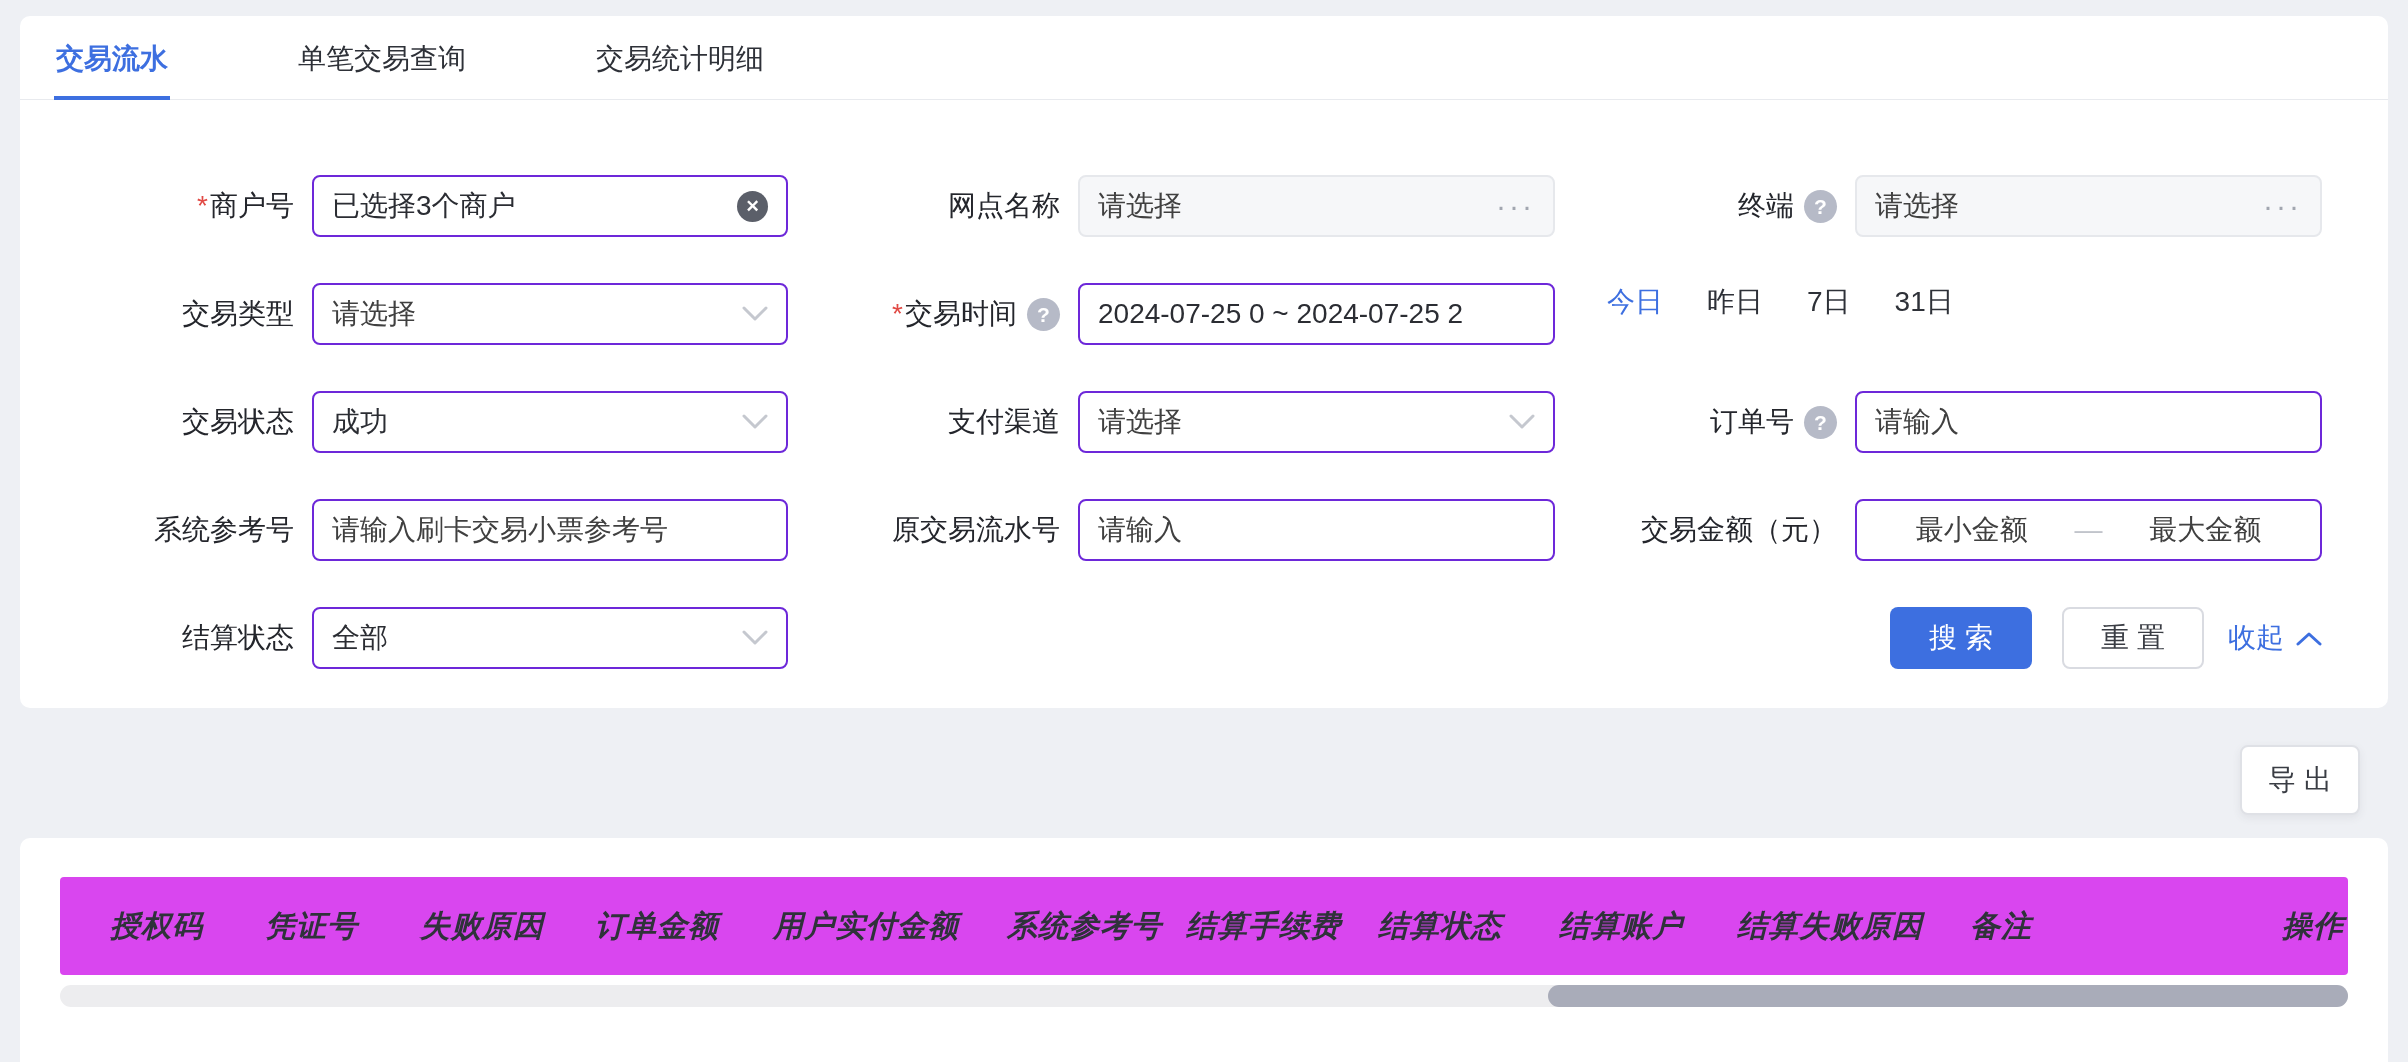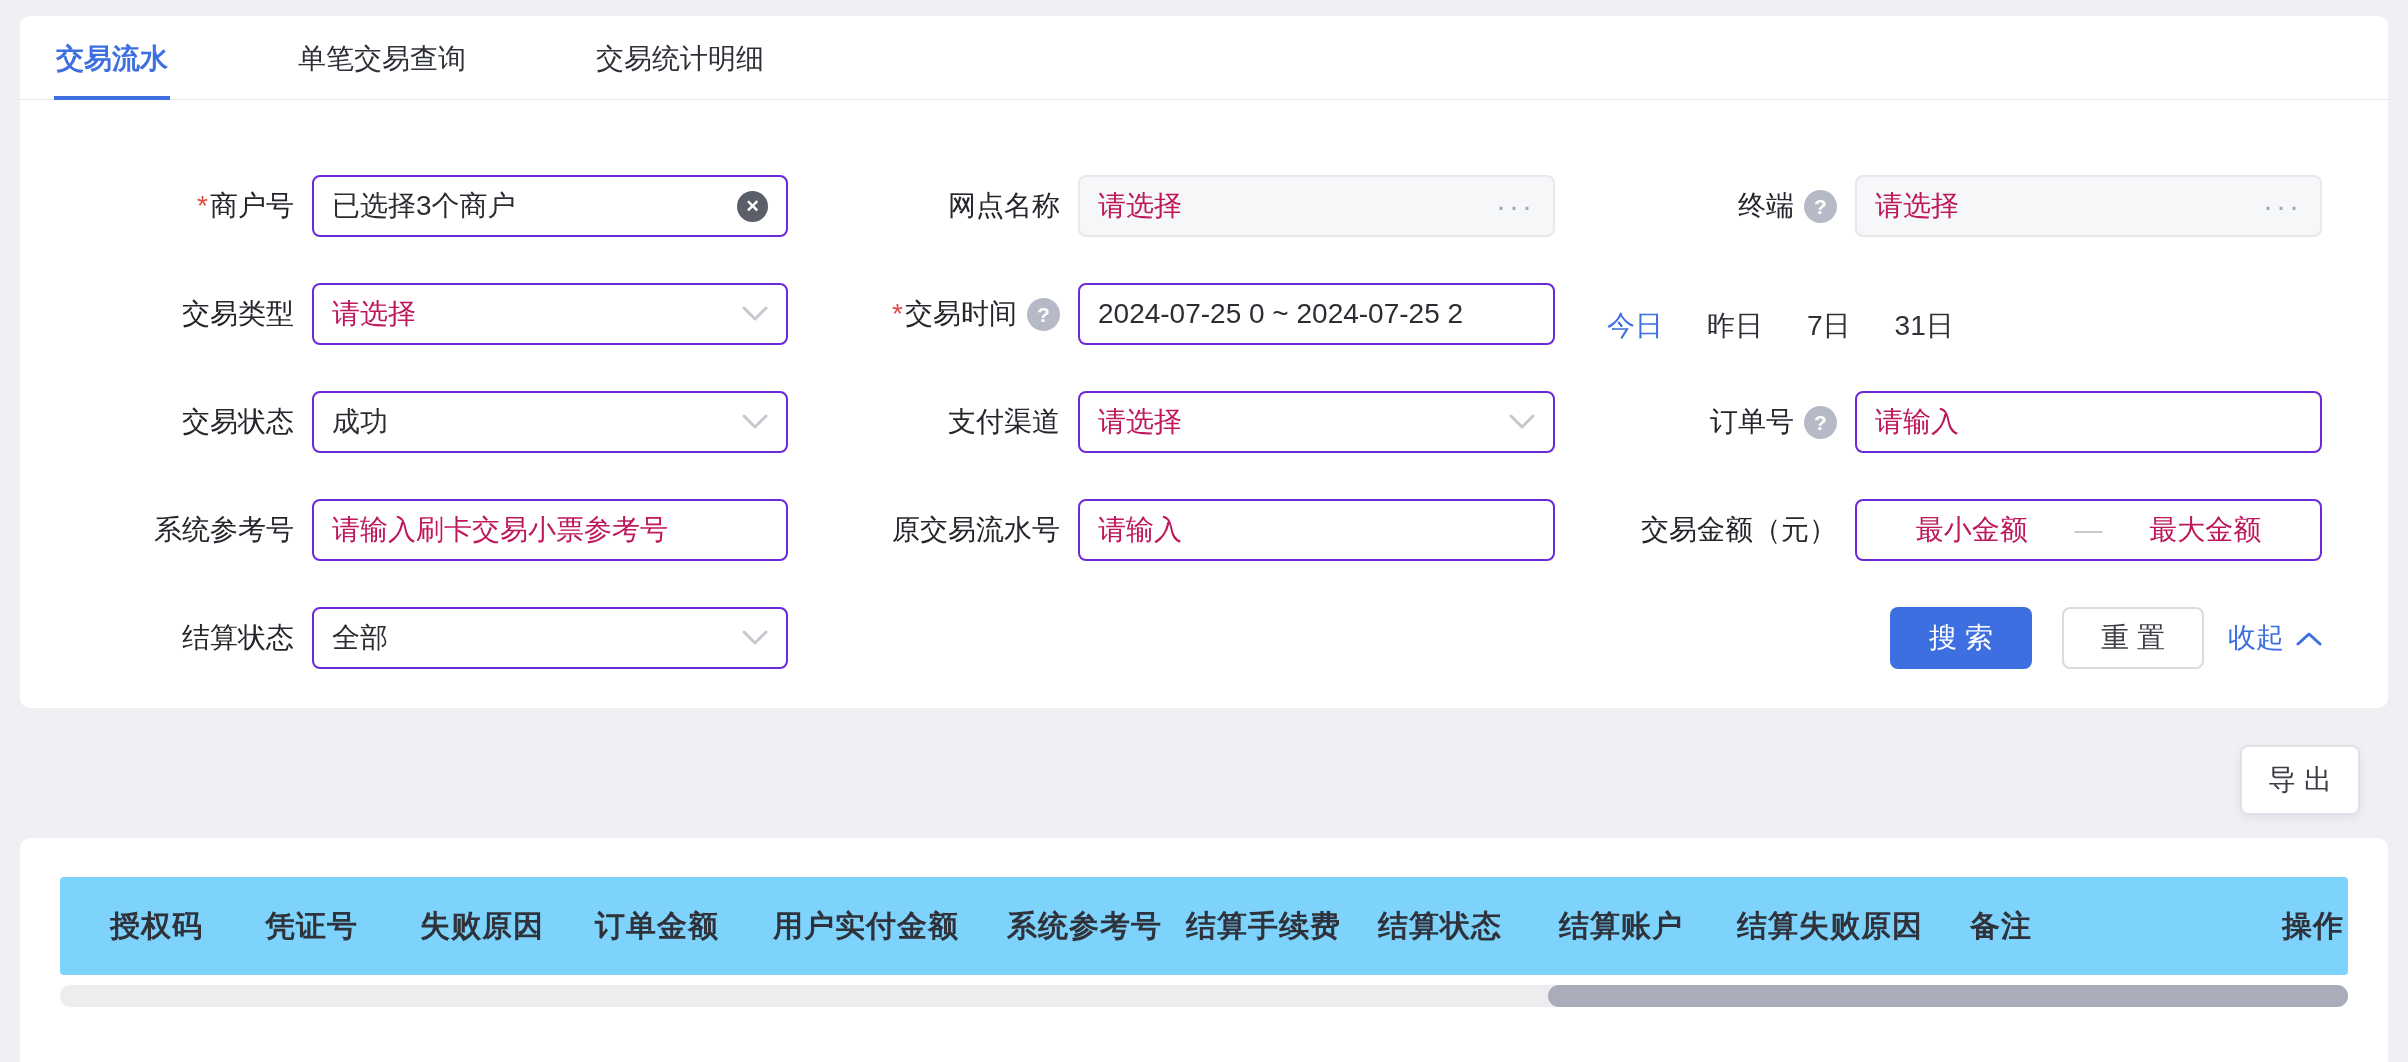--- a/index.html
+++ b/index.html
@@ -48,36 +48,36 @@
 
   .inp {
     width: 100%; height: 62px;
     border: 2px solid #6d28d9; border-radius: 8px;
     background: #fff;
     display: flex; align-items: center;
     padding: 0 18px;
     font-size: 28px; color: #2b2d33;
     overflow: hidden; white-space: nowrap;
   }
-  .inp .ph { color: #be185d; }
+  .inp .ph { color: #404040; }
   .inp.disabled { background: #f6f7f9; border-color: #e6e8ec; }
   .sfx { margin-left: auto; display: flex; align-items: center; flex: 0 0 auto; padding-left: 10px; }
   .dots { font-size: 30px; color: #a2a6b0; letter-spacing: 3px; line-height: 1; }
   .clear {
     width: 31px; height: 31px; border-radius: 50%;
     background: #5b5f69; color: #fff;
     font-size: 17px; line-height: 31px; text-align: center; font-weight: 700;
   }
   .datefield { padding-right: 6px; }
 
   .range .ph { flex: 1; text-align: center; }
   .range .dash { color: #c1c4cb; padding: 0 6px; }
 
   
-  .quick { display: flex; align-items: flex-end; gap: 44px; padding-left: 52px; font-size: 28px; }
+  .quick { display: flex; align-items: flex-start; gap: 44px; padding-left: 52px; font-size: 28px; }
   .quick span { color: #2e3138; white-space: nowrap; cursor: default; }
   .quick span.active { color: #3d6fe0; }
 
   
   .btn-row { justify-content: flex-end; gap: 30px; }
   .btn {
     height: 62px; border-radius: 8px; font-size: 28px;
     display: inline-flex; align-items: center; justify-content: center;
     white-space: nowrap; cursor: default;
   }
@@ -93,22 +93,23 @@
     font-size: 28px; color: #3a3d44;
     display: inline-flex; align-items: center; justify-content: center;
     box-shadow: 0 3px 8px rgba(60,64,80,.08);
   }
 
   
   .thead {
     position: relative;
     margin: 39px 40px 0;
     height: 98px;
-    background: #7dd3fc;
+    background: #d946ef;
     border-radius: 4px;
+    font-style: italic;
   }
   .thead span {
     position: absolute; top: 50%; transform: translateY(-50%);
     font-size: 30px; font-weight: 600; color: #2f323a; letter-spacing: 1px;
     white-space: nowrap;
   }
   .c0{left:50px}.c1{left:205px}.c2{left:360px}.c3{left:535px}.c4{left:713px}.c5{left:947px}
   .c6{left:1126px}.c7{left:1318px}.c8{left:1499px}.c9{left:1677px}.c10{left:1910px}
   .c11{right:4px}
 

